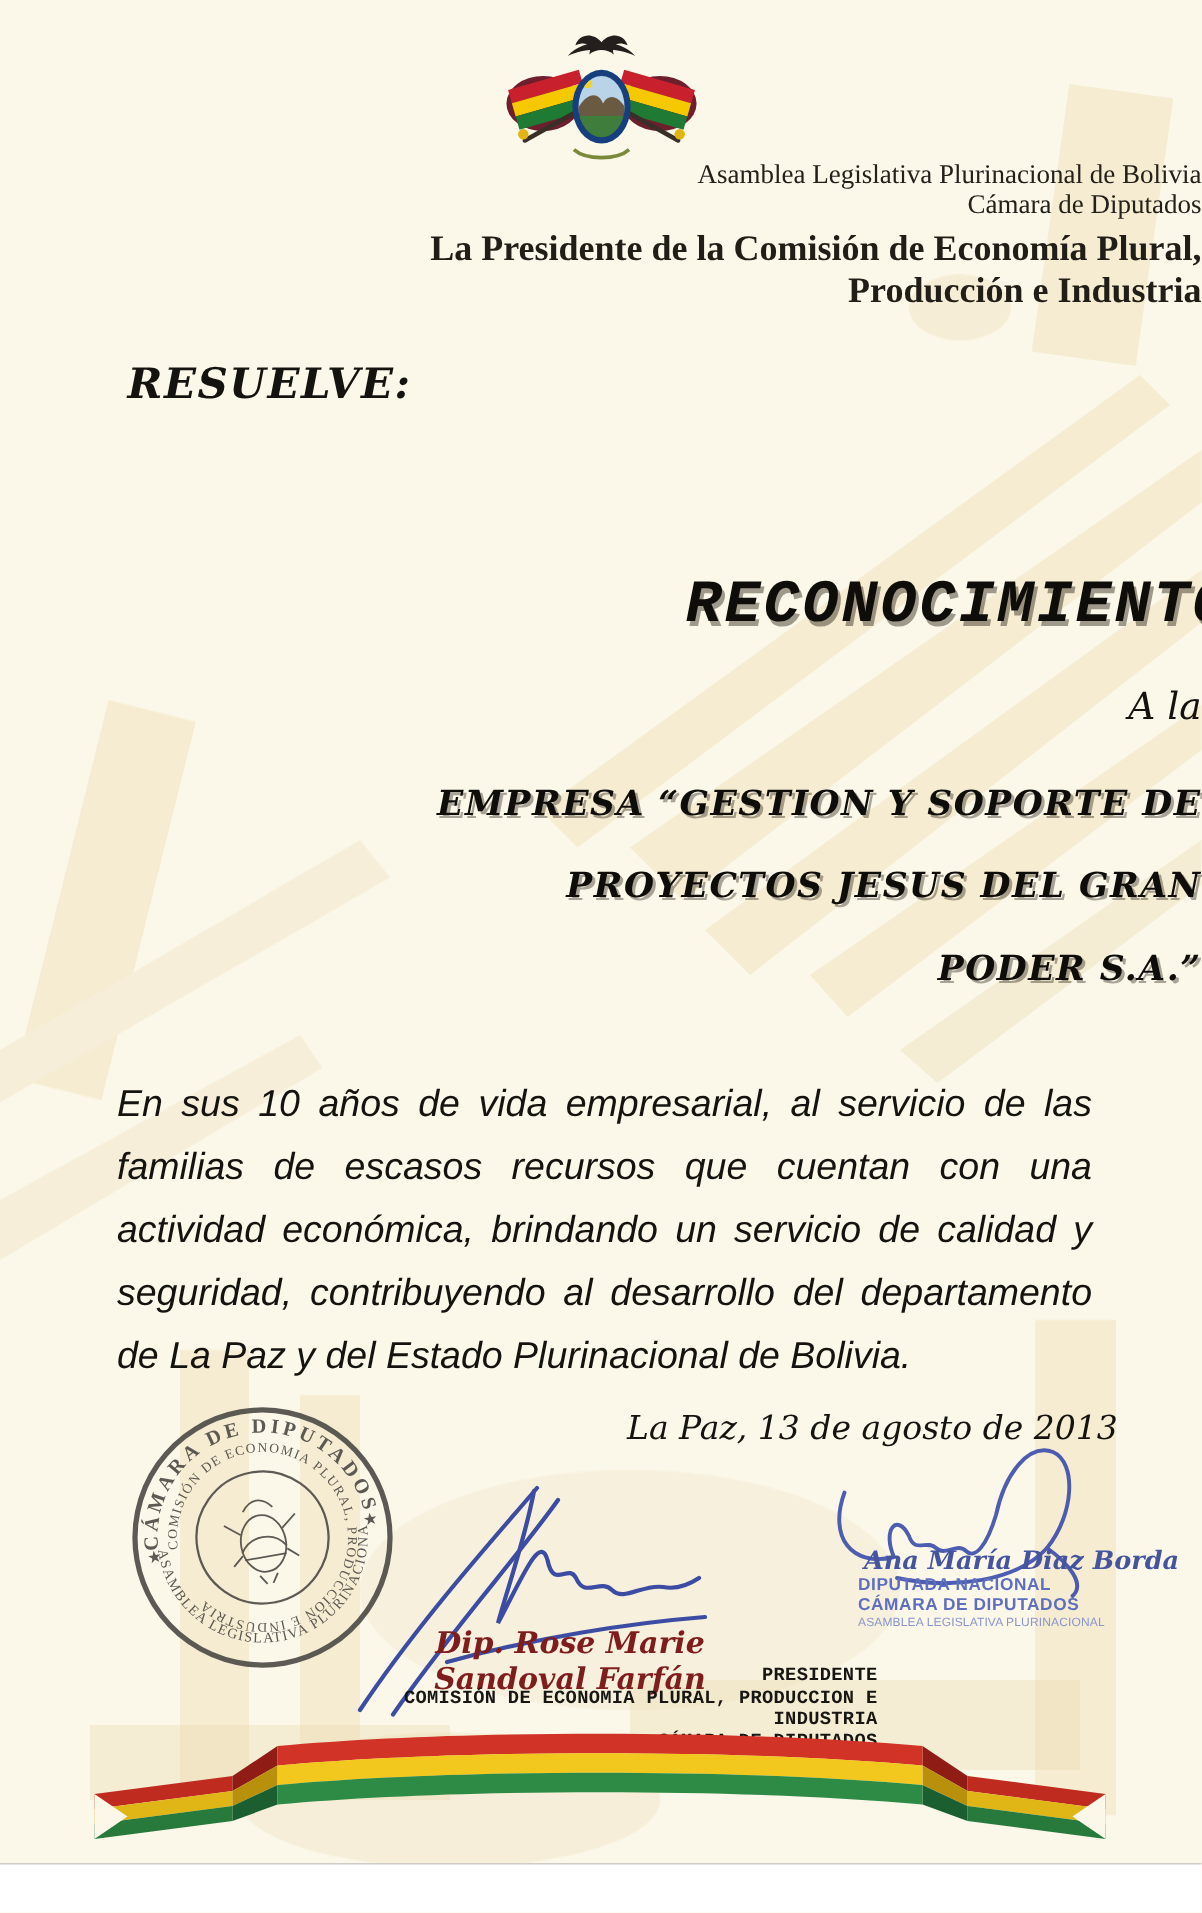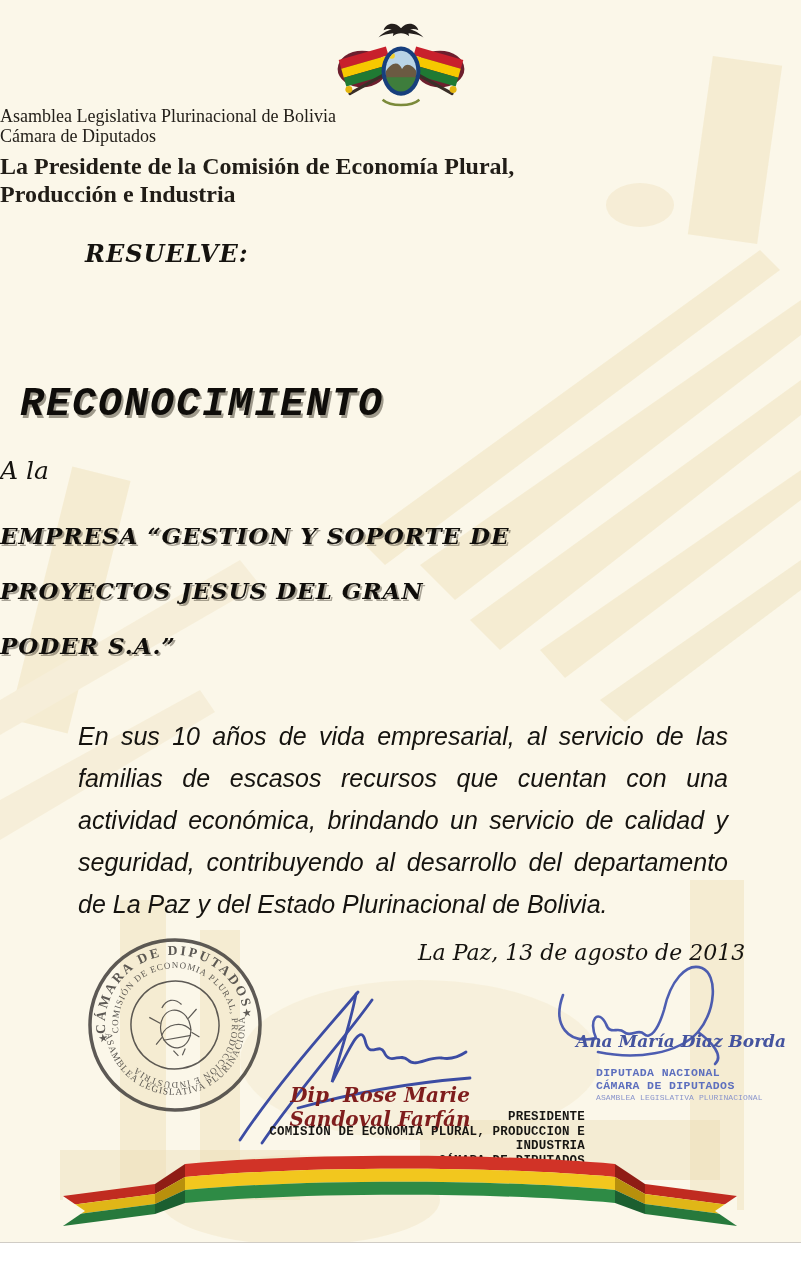--- a/index.html
+++ b/index.html
@@ -2,32 +2,32 @@
 <html><head>
 <meta charset="utf-8">
 <style>
   html,body{margin:0;padding:0;background:#ffffff;}
   .page{
     position:relative;width:801px;height:1275px;margin:0 auto;
     background:#fbf7e9;overflow:hidden;
     font-family:"Liberation Serif", serif;color:#1d1b16;
   }
   .abs{position:absolute;}
-  .centered{left:0;width:100%;text-align:left;}
+  .centered{left:0;width:100%;text-align:right;}
 
   .coat-wrap{top:20px;left:50%;transform:translateX(-50%);}
   .org-line{font-size:18px;line-height:20px;color:#24201a;}
   .org1{top:106px;}
   .org2{top:126px;}
   .doc-title{top:152px;font-weight:bold;font-size:24px;line-height:28px;color:#211d17;}
 
   .resuelve{
     top:239px;left:85px;
     font-family:"DejaVu Serif",serif;font-style:italic;font-weight:bold;
-    font-size:24px;letter-spacing:1px;color:#15130f;
+    font-size:28px;letter-spacing:1px;color:#15130f;
   }
   .intro{
     top:316px;left:85px;
     font-family:"DejaVu Serif",serif;font-style:italic;font-size:27px;color:#15130f;
   }
   .award-title{
     top:382px;
     font-family:Liberation Mono, monospace;font-style:italic;font-weight:bold;
     font-size:40px;letter-spacing:2px;color:#0f0d0a;
     text-shadow:2px 3px 0 rgba(45,38,25,0.45);
@@ -70,23 +70,23 @@
     top:1110px;left:205px;width:380px;text-align:right;
     font-family:Liberation Mono, monospace;font-weight:bold;
     font-size:12.5px;line-height:14.5px;color:#171613;letter-spacing:0.2px;
   }
   .sig-right-name{
     top:1031px;left:576px;
     font-family:"DejaVu Serif",serif;font-style:italic;font-weight:bold;
     font-size:17px;color:#45549f;
   }
   .sig-right-roles{
-    top:1051px;left:596px;
-    font-family:Liberation Mono, monospace;font-weight:bold;
-    font-size:11.5px;line-height:12.5px;color:#5d6fbe;letter-spacing:0.4px;margin-top:16px;
+    top:1051px;left:572px;
+    font-family:Liberation Sans, sans-serif;font-weight:bold;
+    font-size:11.5px;line-height:12.5px;color:#5d6fbe;letter-spacing:0.4px;
   }
   .sig-right-roles .tiny{font-size:8px;letter-spacing:0.1px;color:#8a95cc;font-weight:normal;}
 
   .ribbon-wrap{top:1150px;left:55px;}
   .scan-margin{
     left:0;bottom:0;width:100%;height:32px;background:#ffffff;
     border-top:1px solid rgba(120,110,90,0.35);
   }
 </style>
 </head>

